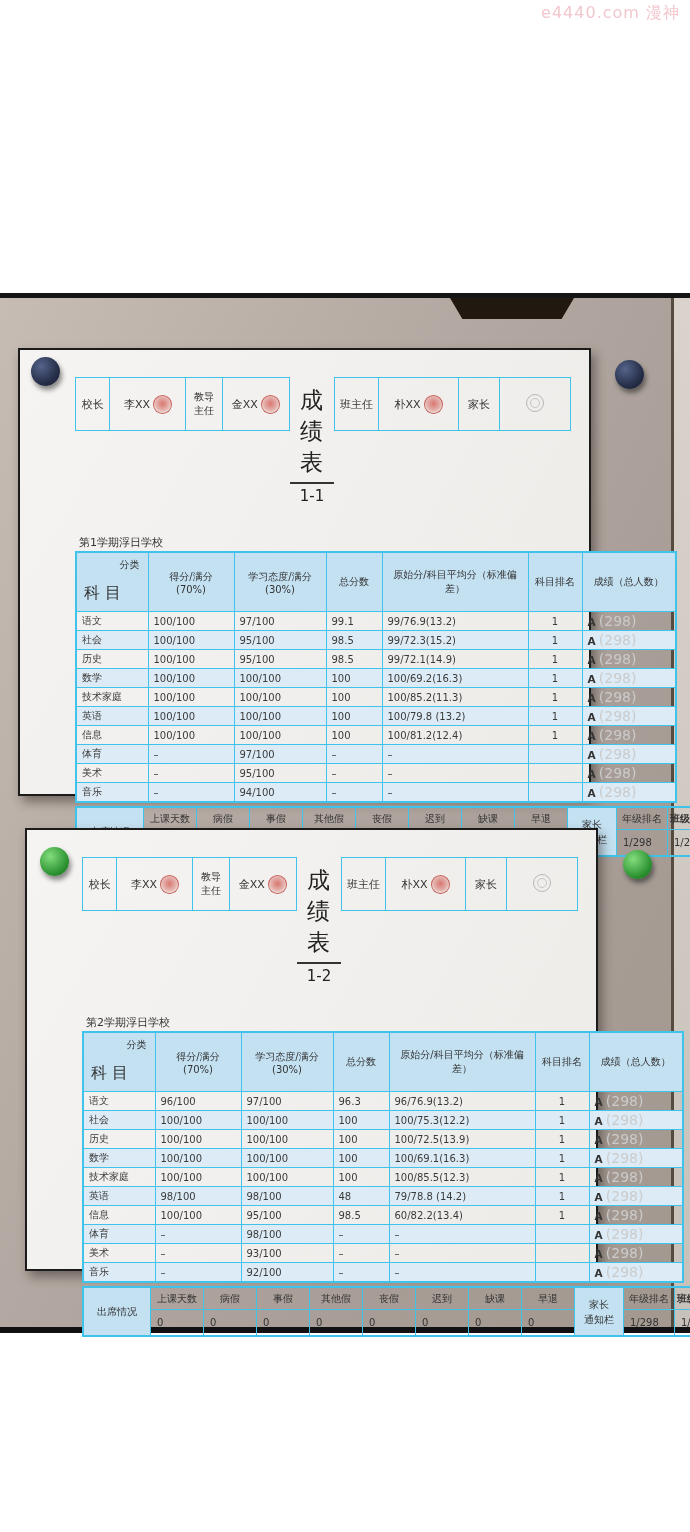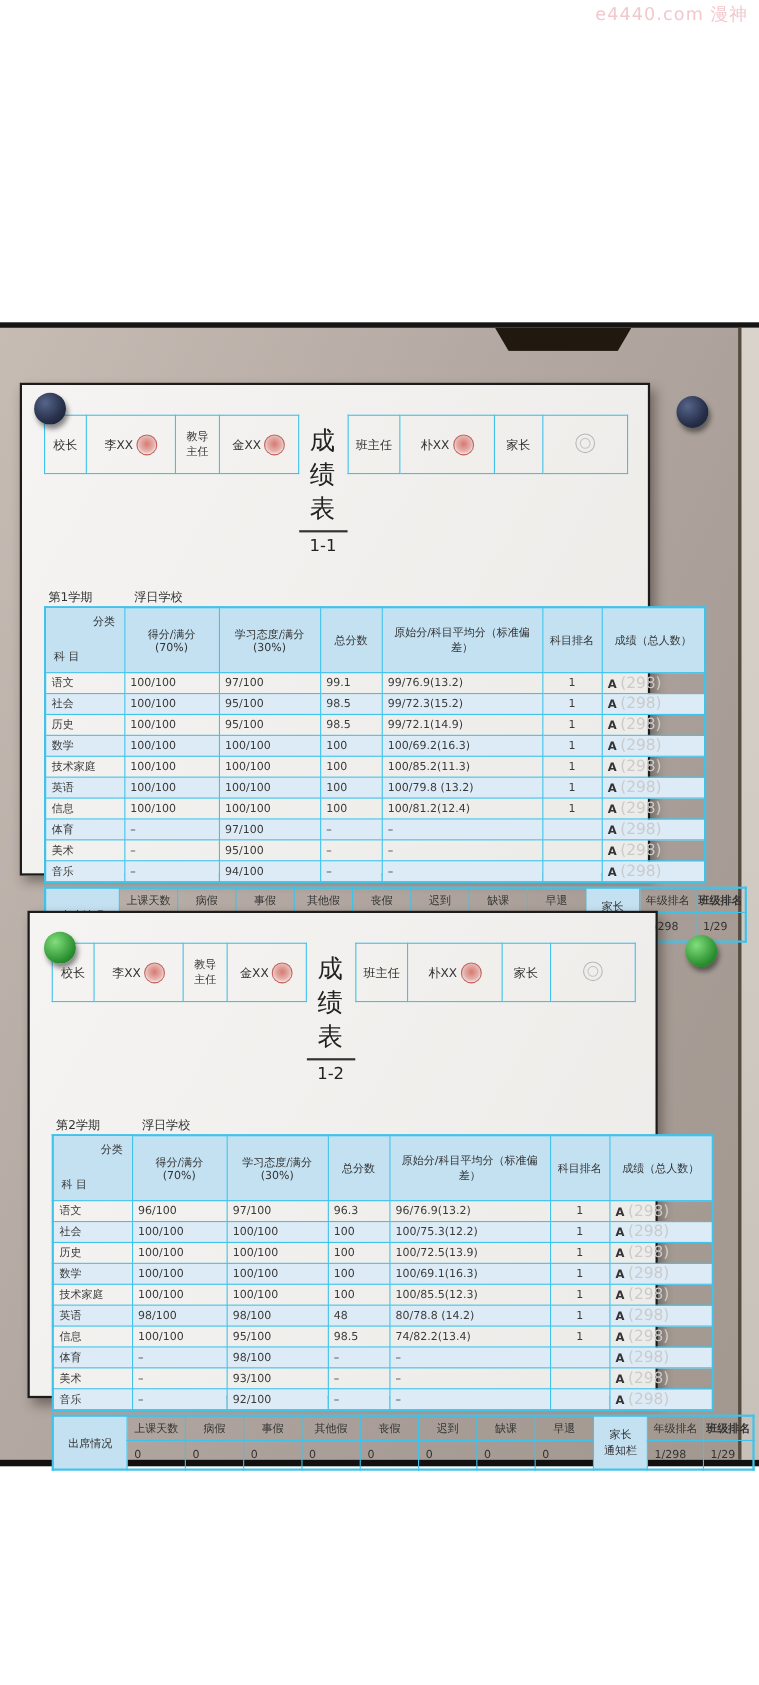--- a/index.html
+++ b/index.html
@@ -18,21 +18,21 @@
   .top-object{position:absolute;left:450px;top:0;width:124px;height:21px;background:#211910;
     clip-path:polygon(0 0,100% 0,90% 100%,10% 100%);}
   .right-strip{position:absolute;right:0;top:0;width:16px;height:100%;
     background:linear-gradient(#d9d3cc,#c8c1ba);border-left:3px solid #564b3f;}
 
   
   .card{
     position:absolute;width:573px;box-sizing:border-box;
     background:linear-gradient(120deg,#f5f4f2,#edebe8);
     border:2px solid #1b1b1b;box-shadow:4px 6px 10px rgba(35,25,20,.45);
-    color:#333;z-index:2;
+    color:#333;z-index:2;padding-left:35px;
   }
   .card1{left:18px;top:348px;height:448px;}
   .card2{left:25px;top:828px;height:443px;}
 
   .pin{position:absolute;width:29px;height:29px;border-radius:50%;box-shadow:2px 4px 5px rgba(0,0,0,.45);z-index:3;}
   .pin-navy{background:radial-gradient(circle at 35% 32%,#55648a,#27304a 60%,#141b2d);}
   .pin-green{background:radial-gradient(circle at 35% 32%,#83dd7d,#2c9231 65%,#15661b);}
   .card1 .pin-l{left:11px;top:7px;} .card1 .pin-r{left:595px;top:10px;}
   .card2 .pin-l{left:13px;top:17px;} .card2 .pin-r{left:596px;top:20px;}
 
@@ -48,38 +48,38 @@
     background:radial-gradient(circle at 50% 45%,rgba(200,45,35,.62),rgba(200,45,35,.30) 55%,rgba(200,45,35,.12) 68%,transparent 74%);
     border:1.2px solid rgba(178,34,27,.65);}
   .stamp-gray{width:16px;height:16px;border-radius:50%;border:1.5px solid #b8b8b8;display:inline-block;position:relative;}
   .stamp-gray::after{content:"";position:absolute;inset:3px;border-radius:50%;border:1px solid #c6c6c6;}
 
   .title-block{flex:1;text-align:center;padding-top:8px;}
   .title{display:inline-block;font-size:23px;font-weight:400;letter-spacing:7px;color:#222;
     border-bottom:2px solid #333;padding:0 4px 4px 10px;}
   .subtitle{font-size:15px;color:#222;margin-top:3px;}
 
-  .semester-line{margin:30px 0 0 24px;font-size:11px;color:#333;display:flex;gap:38px;}
+  .semester-line{margin:30px 0 0 24px;font-size:11px;color:#333;display:flex;}
 
   
   .main-table{border-collapse:collapse;table-layout:fixed;width:600px;margin:1px 0 0 20px;
     border:2px solid #3fc3ea;}
   .main-table th,.main-table td{border:1px solid #3fc3ea;}
   .main-table thead th{background:#c4e1f2;font-size:10px;font-weight:normal;color:#333;
     height:54px;padding:2px;text-align:center;}
   .main-table tbody td{height:16px;font-size:10px;color:#3a3a3a;padding:1px 5px;text-align:left;}
   .main-table tbody tr.alt td{background:#dcebf6;}
   .td-subject{padding-left:5px;}
   .td-rank{text-align:center !important;}
   .grade-letter{font-weight:bold;color:#333;font-size:10.5px;}
   .grade-count{color:#cbcbcb;font-size:14px;}
   .th-corner{position:relative;background:#c4e1f2;
     background-image:linear-gradient(to bottom right,transparent calc(50% - .8px),#3fc3ea calc(50% - .8px),#3fc3ea calc(50% + .8px),transparent calc(50% + .8px));}
   .corner-top{position:absolute;top:5px;right:8px;font-size:10px;}
-  .corner-bottom{position:absolute;bottom:7px;left:7px;font-size:10px;}
+  .corner-bottom{position:absolute;bottom:7px;left:7px;font-size:16px;}
 
   
   .att-table{border-collapse:collapse;table-layout:fixed;width:600px;margin:3px 0 0 20px;
     border:2px solid #3fc3ea;}
   .att-table td{border:1px solid #3fc3ea;font-size:10px;color:#333;}
   .att-main{width:64px;background:#c4e1f2;text-align:center;font-size:10.5px;}
   .att-label{width:50px;height:19px;text-align:center;}
   .att-value{height:23px;text-align:left;padding-left:6px;}
   .att-notice{width:46px;background:#c4e1f2;text-align:center;line-height:1.5;}
   .att-rank-label{text-align:center;}
@@ -435,30 +435,30 @@
           <td>100</td>
           <td>100/85.5(12.3)</td>
           <td class="td-rank">1</td>
           <td class="td-grade"><span class="grade-letter">A</span> <span class="grade-count">(298)</span></td>
         </tr>
         <tr class="alt">
           <td class="td-subject">英语</td>
           <td>98/100</td>
           <td>98/100</td>
           <td>48</td>
-          <td>80/78.8 (14.2)</td>
+          <td>79/78.8 (14.2)</td>
           <td class="td-rank">1</td>
           <td class="td-grade"><span class="grade-letter">A</span> <span class="grade-count">(298)</span></td>
         </tr>
         <tr>
           <td class="td-subject">信息</td>
           <td>100/100</td>
           <td>95/100</td>
           <td>98.5</td>
-          <td>74/82.2(13.4)</td>
+          <td>60/82.2(13.4)</td>
           <td class="td-rank">1</td>
           <td class="td-grade"><span class="grade-letter">A</span> <span class="grade-count">(298)</span></td>
         </tr>
         <tr class="alt">
           <td class="td-subject">体育</td>
           <td>–</td>
           <td>98/100</td>
           <td>–</td>
           <td>–</td>
           <td class="td-rank"></td>

